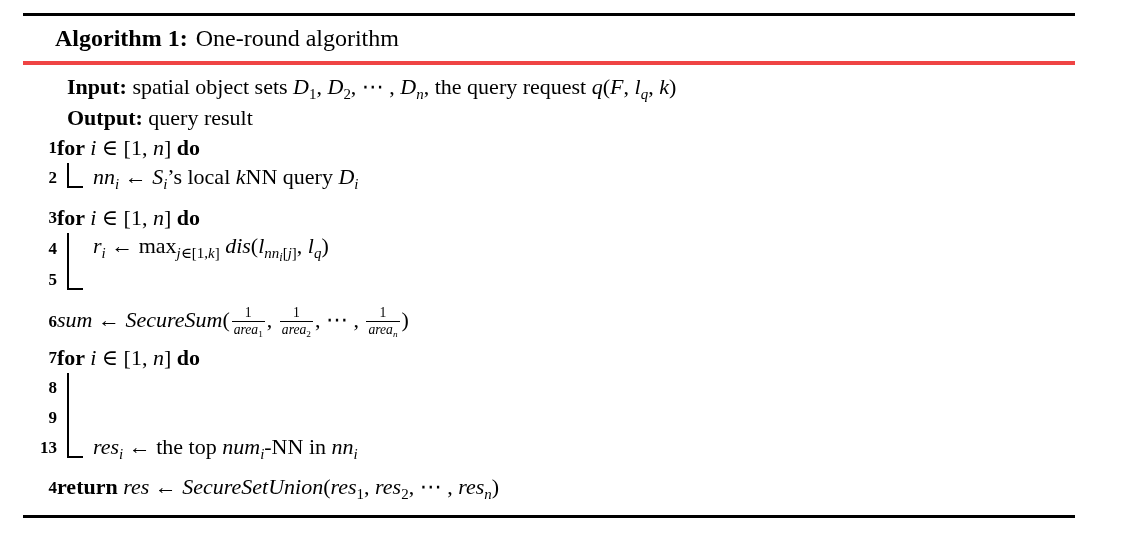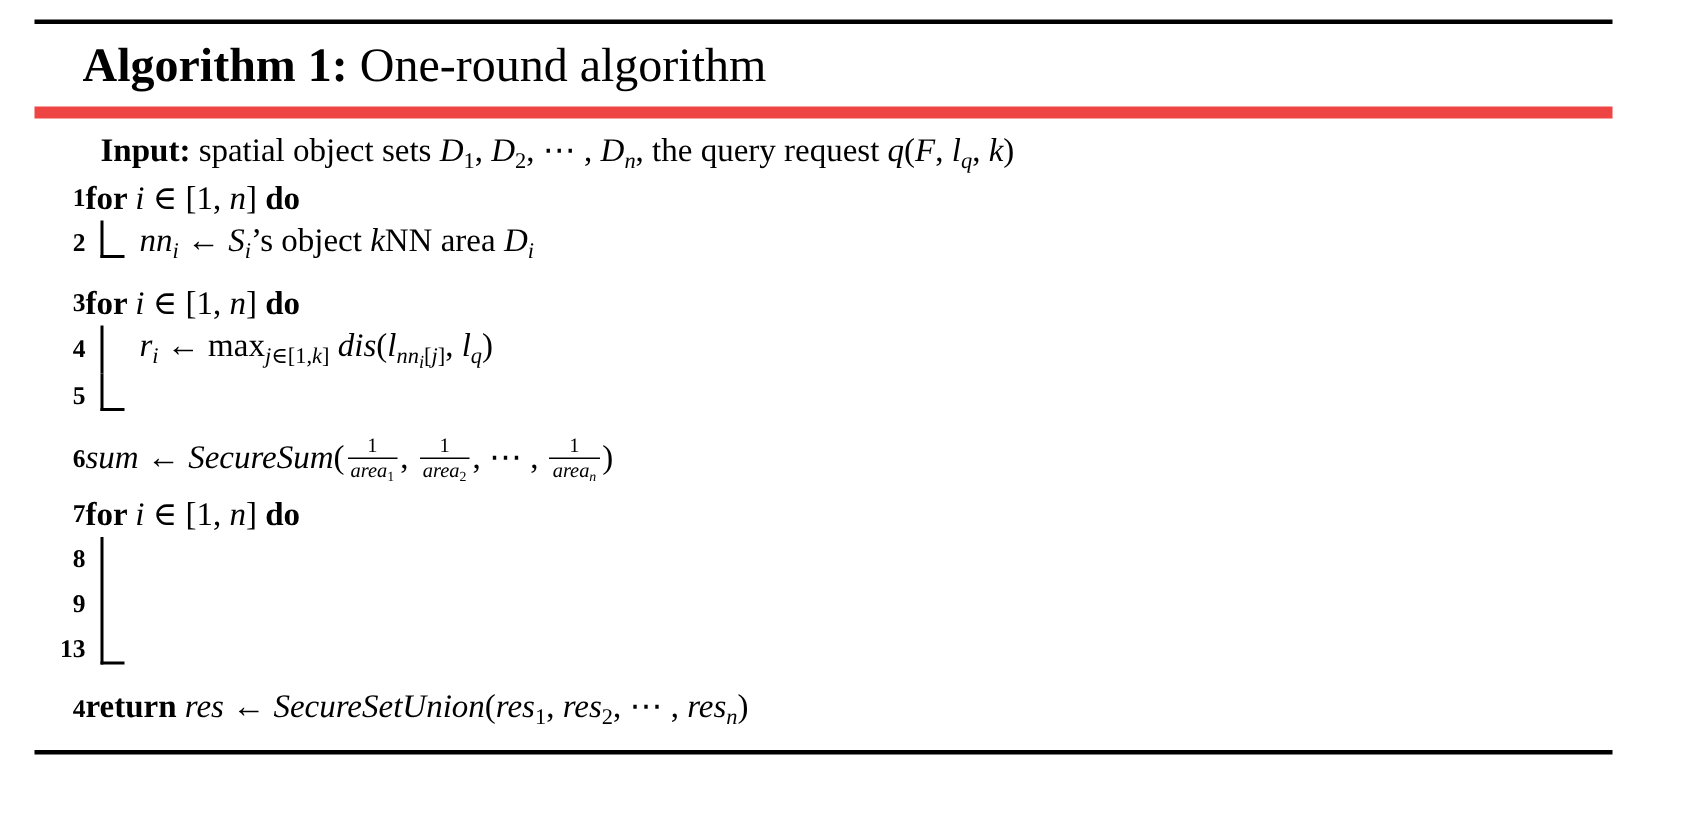--- a/index.html
+++ b/index.html
@@ -10,22 +10,22 @@
     overflow:hidden;
   }
   .algo{
     margin:13px 0 0 23px;
     width:1052px;
     border-top:3px solid #000;
     border-bottom:3px solid #000;
   }
   .caption{
     padding:9px 0 9px 32px;
-    font-size:32px;
-    border-bottom:8px solid #ef4444;
+    font-size:24px;
+    border-bottom:4px solid #ef4444;
   }
   .cap-label{font-weight:bold;margin-right:8px;}
   .body{
     padding:8px 0 12px 0;
     font-size:22px;
   }
   .row{
     display:flex;
     align-items:center;
     min-height:30px;
@@ -87,27 +87,31 @@
 <div class="algo">
   <div class="caption">
     <span class="cap-label">Algorithm 1:</span><span>One-round algorithm</span>
   </div>
   <div class="body">
       <div class="row">
         <span class="lnum"></span>
         <span class="content io"><span class="s-b">Input: </span><span class="s-n">spatial object sets </span><span class="s-i">D</span><span class="sub"><span class="s-n">1</span></span><span class="s-n">, </span><span class="s-i">D</span><span class="sub"><span class="s-n">2</span></span><span class="s-n">, ⋯ , </span><span class="s-i">D</span><span class="sub"><span class="s-i">n</span></span><span class="s-n">, the query request </span><span class="s-i">q</span><span class="s-n">(</span><span class="s-i">F</span><span class="s-n">, </span><span class="s-i">l</span><span class="sub"><span class="s-i">q</span></span><span class="s-n">, </span><span class="s-i">k</span><span class="s-n">)</span></span>
       </div>
       <div class="row">
+        <span class="lnum"></span>
+        <span class="content io"><span class="s-b">Output: </span><span class="s-n">query result</span></span>
+      </div>
+      <div class="row">
         <span class="lnum">1</span>
         <span class="content"><span class="s-b">for </span><span class="s-i">i</span><span class="s-n"> ∈ [1, </span><span class="s-i">n</span><span class="s-n">] </span><span class="s-b">do</span></span>
       </div>
       <div class="row gap">
         <span class="lnum">2</span>
         <span class="bracket end"></span>
-        <span class="content"><span class="s-i">nn</span><span class="sub"><span class="s-i">i</span></span><span class="s-n"> ← </span><span class="s-i">S</span><span class="sub"><span class="s-i">i</span></span><span class="s-n">’s object </span><span class="s-i">k</span><span class="s-n">NN area </span><span class="s-i">D</span><span class="sub"><span class="s-i">i</span></span></span>
+        <span class="content"><span class="s-i">nn</span><span class="sub"><span class="s-i">i</span></span><span class="s-n"> ← </span><span class="s-i">S</span><span class="sub"><span class="s-i">i</span></span><span class="s-n">’s local </span><span class="s-i">k</span><span class="s-n">NN query </span><span class="s-i">D</span><span class="sub"><span class="s-i">i</span></span></span>
       </div>
       <div class="row">
         <span class="lnum">3</span>
         <span class="content"><span class="s-b">for </span><span class="s-i">i</span><span class="s-n"> ∈ [1, </span><span class="s-i">n</span><span class="s-n">] </span><span class="s-b">do</span></span>
       </div>
       <div class="row">
         <span class="lnum">4</span>
         <span class="bracket bar"></span>
         <span class="content"><span class="s-i">r</span><span class="sub"><span class="s-i">i</span></span><span class="s-n"> ← max</span><span class="sub"><span class="s-i">j</span><span class="s-n">∈[1,</span><span class="s-i">k</span><span class="s-n">]</span></span><span class="s-n"> </span><span class="s-i">dis</span><span class="s-n">(</span><span class="s-i">l</span><span class="sub"><span class="s-i">nn</span><span class="sub"><span class="s-i">i</span></span><span class="s-n">[</span><span class="s-i">j</span><span class="s-n">]</span></span><span class="s-n">, </span><span class="s-i">l</span><span class="sub"><span class="s-i">q</span></span><span class="s-n">)</span></span>
       </div>
@@ -127,19 +131,20 @@
         <span class="lnum">8</span>
         <span class="bracket bar"></span>
       </div>
       <div class="row">
         <span class="lnum">9</span>
         <span class="bracket bar"></span>
       </div>
       <div class="row gap">
         <span class="lnum">13</span>
         <span class="bracket end"></span>
+        <span class="content"><span class="s-i">res</span><span class="sub"><span class="s-i">i</span></span><span class="s-n"> ← the top </span><span class="s-i">num</span><span class="sub"><span class="s-i">i</span></span><span class="s-n">-NN in </span><span class="s-i">nn</span><span class="sub"><span class="s-i">i</span></span></span>
       </div>
       <div class="row">
         <span class="lnum">4</span>
         <span class="content"><span class="s-b">return </span><span class="s-i">res</span><span class="s-n"> ← </span><span class="s-i">SecureSetUnion</span><span class="s-n">(</span><span class="s-i">res</span><span class="sub"><span class="s-n">1</span></span><span class="s-n">, </span><span class="s-i">res</span><span class="sub"><span class="s-n">2</span></span><span class="s-n">, ⋯ , </span><span class="s-i">res</span><span class="sub"><span class="s-i">n</span></span><span class="s-n">)</span></span>
       </div>
     </div>
 </div>
 
 </body></html>

